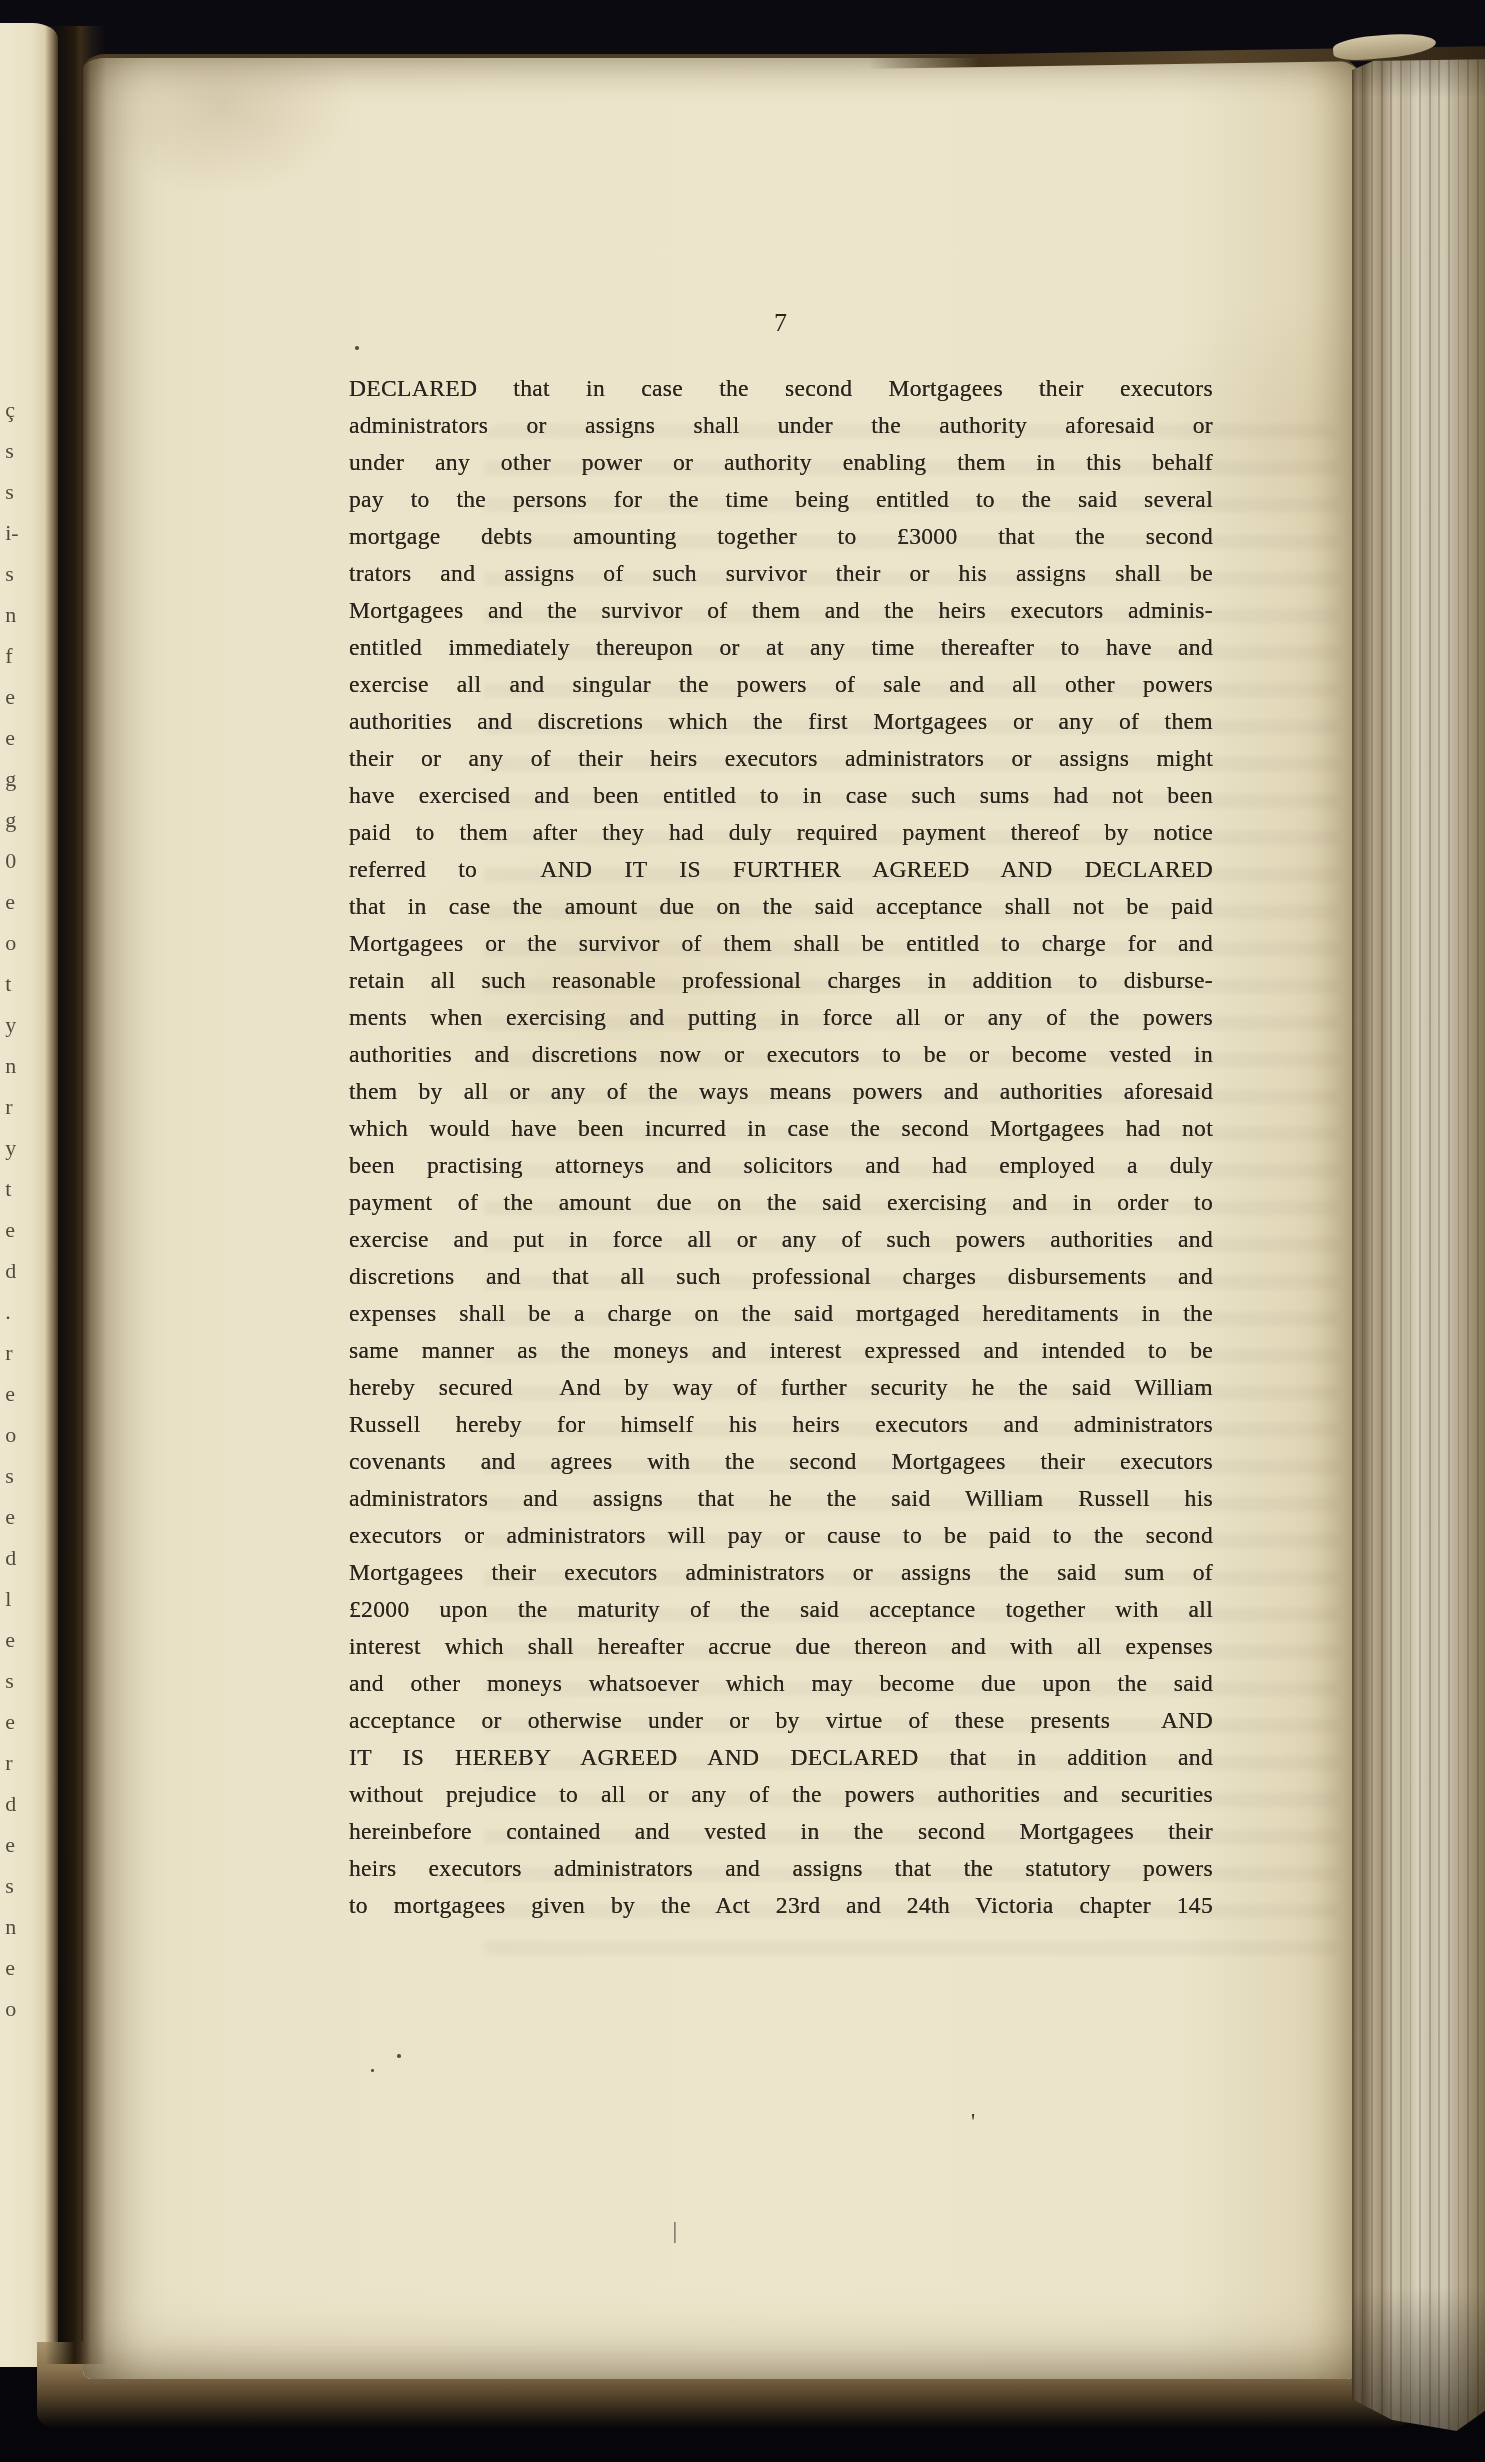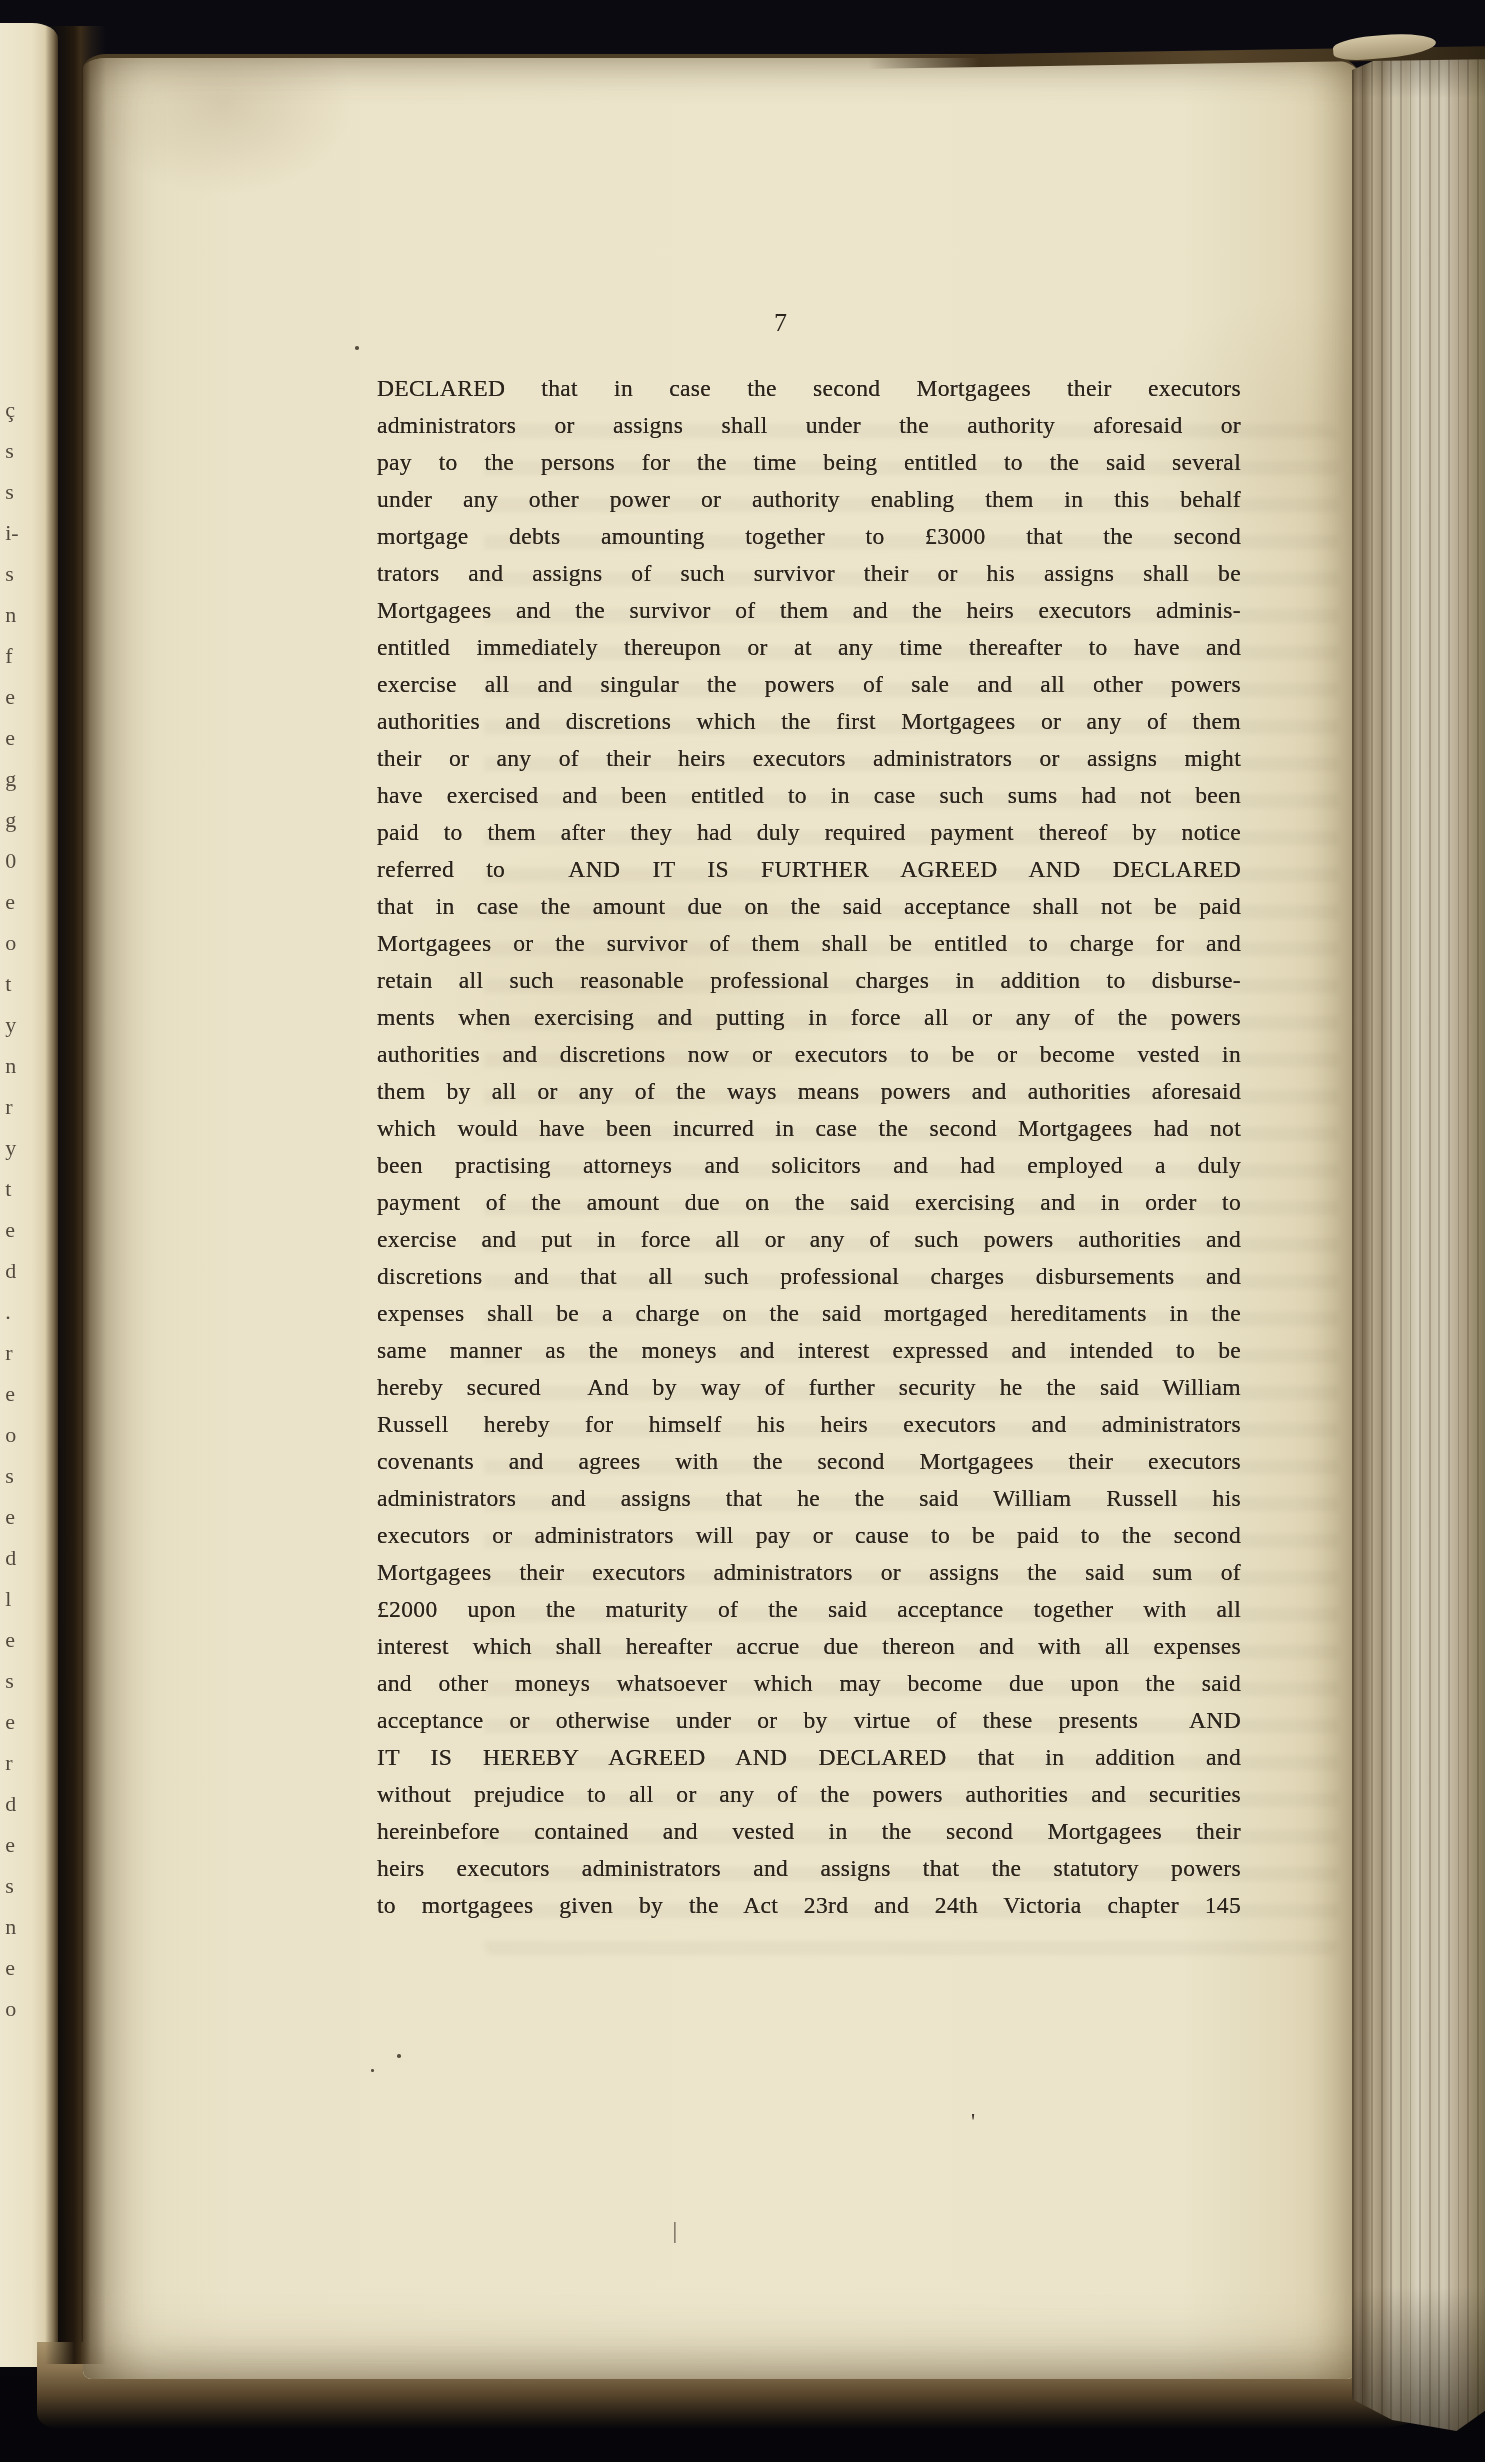--- a/index.html
+++ b/index.html
@@ -55,21 +55,20 @@
     border-radius:17.5px;
   }
   .page-number{
     position:absolute;left:266px;top:250px;width:864px;
     text-align:center;font-size:26px;color:#2b241d;
     letter-spacing:0.9px;
   }
   .text-block{
     position:absolute;left:266px;top:312px;width:864px;
     color:#2b241d;
-    margin-left:28px;
   }
   .text-line{
     font-size:23.6px;line-height:37px;
     text-align:justify;text-align-last:justify;
     letter-spacing:0.3px;word-spacing:2.2px;
     text-shadow:0 0 0.6px rgba(43,36,27,0.85);
   }
   .ink-mark{position:absolute;color:#3a322a;font-size:23px;}
   .mark-apostrophe{left:888px;top:2051px;}
   .mark-tick{left:590px;top:2162px;font-size:19px;transform:scaleY(1.2);}
@@ -170,22 +169,22 @@
   </div>
 
   <div class="gutter-shadow"></div>
 
   <div class="main-page">
     <div class="ghost-bleed"></div>
     <div class="page-number">7</div>
     <div class="text-block">
         <div class="text-line">DECLARED that in case the second Mortgagees their executors</div>
         <div class="text-line">administrators or assigns shall under the authority aforesaid or</div>
+        <div class="text-line">under any other power or authority enabling them in this behalf</div>
         <div class="text-line">pay to the persons for the time being entitled to the said several</div>
-        <div class="text-line">under any other power or authority enabling them in this behalf</div>
         <div class="text-line">mortgage debts amounting together to £3000 that the second</div>
         <div class="text-line">trators and assigns of such survivor their or his assigns shall be</div>
         <div class="text-line">Mortgagees and the survivor of them and the heirs executors adminis-</div>
         <div class="text-line">entitled immediately thereupon or at any time thereafter to have and</div>
         <div class="text-line">exercise all and singular the powers of sale and all other powers</div>
         <div class="text-line">authorities and discretions which the first Mortgagees or any of them</div>
         <div class="text-line">their or any of their heirs executors administrators or assigns might</div>
         <div class="text-line">have exercised and been entitled to in case such sums had not been</div>
         <div class="text-line">paid to them after they had duly required payment thereof by notice</div>
         <div class="text-line">referred to&nbsp; AND IT IS FURTHER AGREED AND DECLARED</div>

